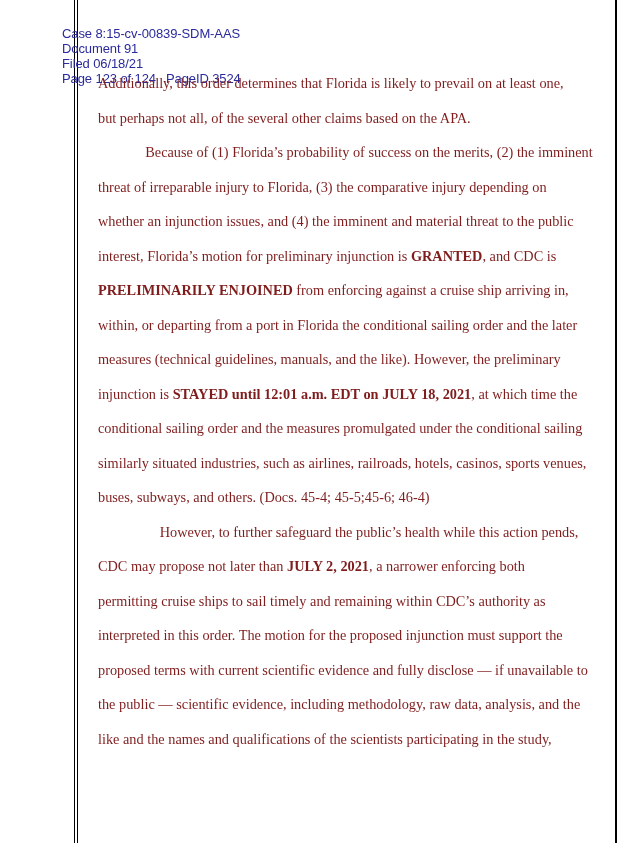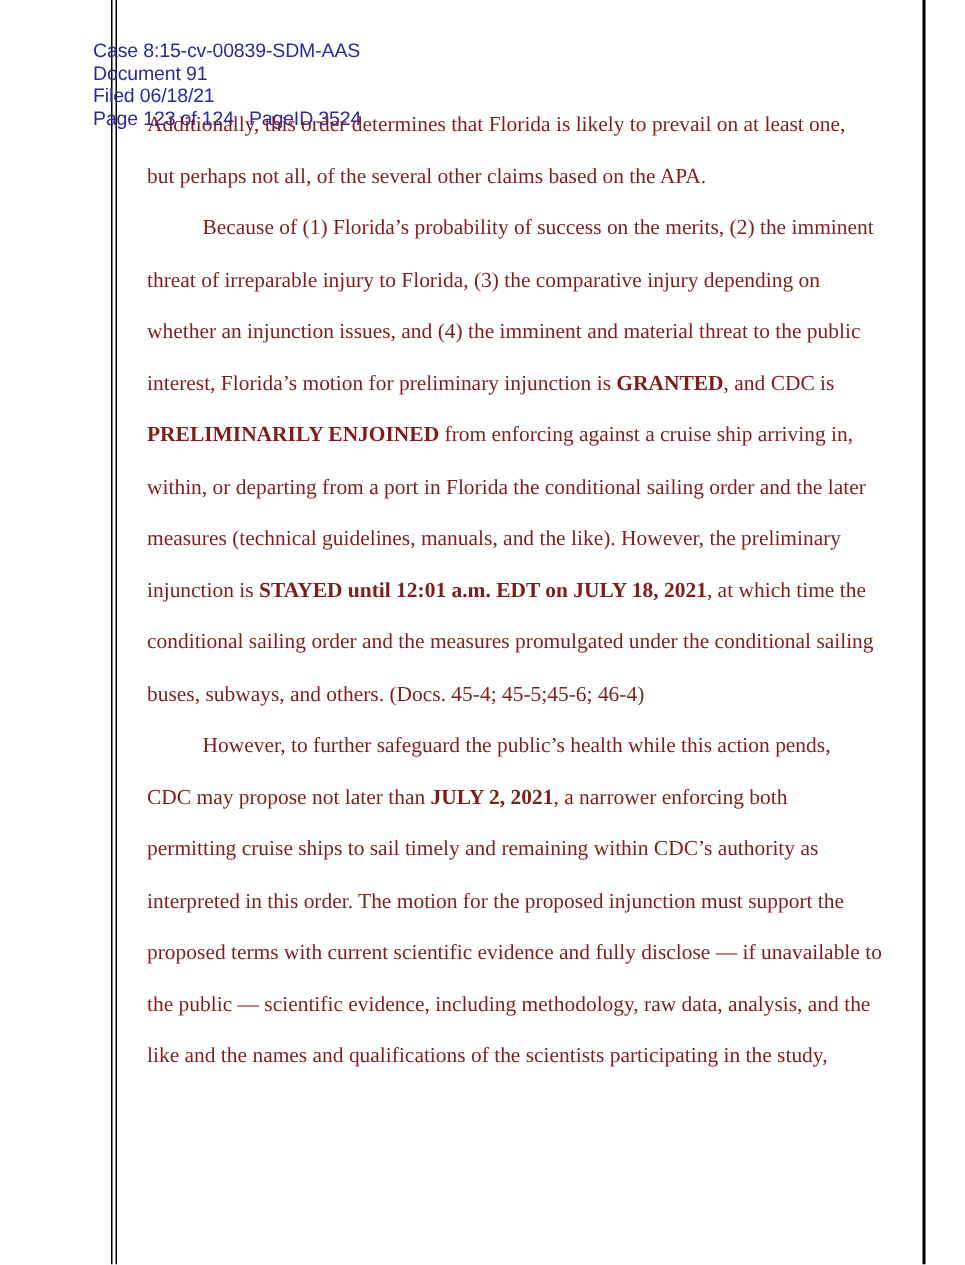--- a/index.html
+++ b/index.html
@@ -43,21 +43,21 @@
       width: 505px;
       font-family: "Liberation Serif", serif;
       font-size: 14.3px;
       color: #7f1d1d;
     }
     .line {
       height: 34.5px;
       line-height: 24px;
       white-space: nowrap;
     }
-    .line.indent { padding-left: 37px; }
+    .line.indent { padding-left: 37px; text-align: center; }
     b { font-weight: bold; }
   </style>
 </head>
 <body>
 
 <div class="margin-line left-a"></div>
 <div class="margin-line left-b"></div>
 <div class="margin-line right"></div>
 
 <div class="header">
@@ -72,20 +72,21 @@
     <div class="line"><span>but perhaps not all, of the several other claims based on the APA.</span></div>
     <div class="line indent"><span>Because of (1) Florida’s probability of success on the merits, (2) the imminent</span></div>
     <div class="line"><span>threat of irreparable injury to Florida, (3) the comparative injury depending on</span></div>
     <div class="line"><span>whether an injunction issues, and (4) the imminent and material threat to the public</span></div>
     <div class="line"><span>interest, Florida’s motion for preliminary injunction is </span><b>GRANTED</b><span>, and CDC is</span></div>
     <div class="line"><b>PRELIMINARILY ENJOINED</b><span> from enforcing against a cruise ship arriving in,</span></div>
     <div class="line"><span>within, or departing from a port in Florida the conditional sailing order and the later</span></div>
     <div class="line"><span>measures (technical guidelines, manuals, and the like).  However, the preliminary</span></div>
     <div class="line"><span>injunction is </span><b>STAYED until 12:01 a.m. EDT on JULY 18, 2021</b><span>, at which time the</span></div>
     <div class="line"><span>conditional sailing order and the measures promulgated under the conditional sailing</span></div>
+    <div class="line"><span>similarly situated industries, such as airlines, railroads, hotels, casinos, sports venues,</span></div>
     <div class="line"><span>buses, subways, and others.  (Docs. 45-4; 45-5;45-6; 46-4)</span></div>
     <div class="line indent"><span>However, to further safeguard the public’s health while this action pends,</span></div>
     <div class="line"><span>CDC may propose not later than </span><b>JULY 2, 2021</b><span>, a narrower enforcing both</span></div>
     <div class="line"><span>permitting cruise ships to sail timely and remaining within CDC’s authority as</span></div>
     <div class="line"><span>interpreted in this order.  The motion for the proposed injunction must support the</span></div>
     <div class="line"><span>proposed terms with current scientific evidence and fully disclose — if unavailable to</span></div>
     <div class="line"><span>the public — scientific evidence, including methodology, raw data, analysis, and the</span></div>
     <div class="line"><span>like and the names and qualifications of the scientists participating in the study,</span></div>
   </div>
 

